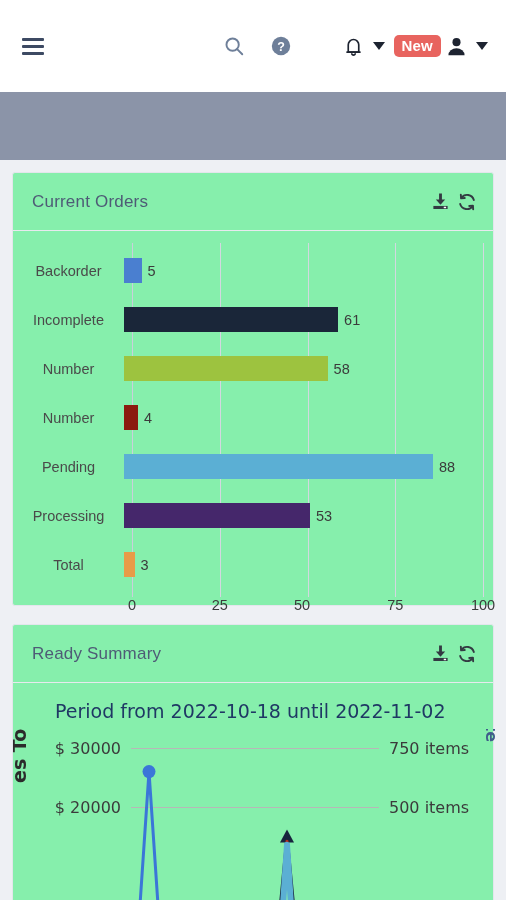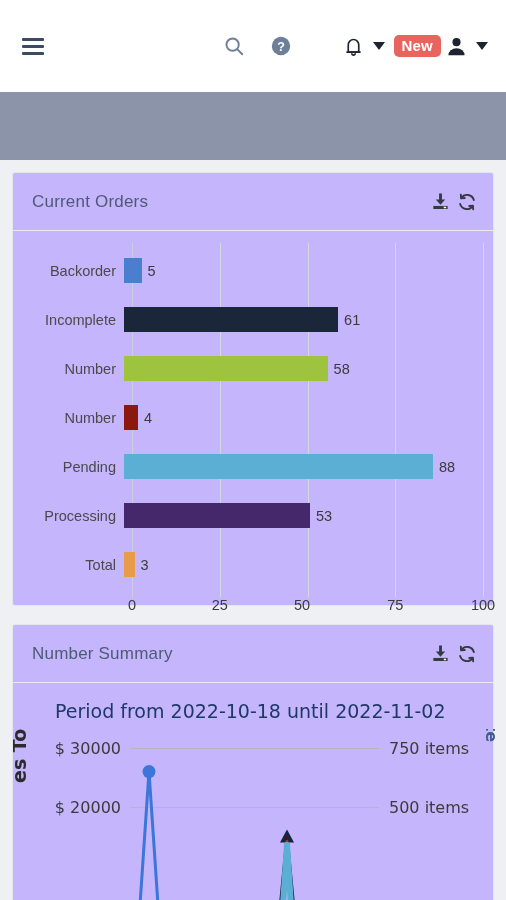--- a/index.html
+++ b/index.html
@@ -74,21 +74,21 @@
     height: 68px;
     background: #8b94a8;
   }
 
   
   .page {
     padding: 12px;
   }
 
   .card {
-    background: #c4b5fd;
+    background: #86efac;
     border: 1px solid #e3e6ec;
     border-radius: 3px;
     margin-bottom: 18px;
   }
   .card-head {
     height: 58px;
     display: flex;
     align-items: center;
     padding: 0 16px 0 19px;
     border-bottom: 1px solid #e8eaef;
@@ -113,21 +113,21 @@
   .bc-row {
     position: absolute;
     left: 0;
     height: 49px;
     width: 100%;
     display: flex;
     align-items: center;
   }
   .bc-label {
     width: 103px;
-    text-align: right;
+    text-align: center;
     padding-right: 8px;
     font-size: 14.5px;
     color: #4a4a4a;
     white-space: nowrap;
   }
   .bc-bar { height: 25px; }
   .bc-val {
     font-size: 14.5px;
     color: #3b3b3b;
     margin-left: 6px;
@@ -373,21 +373,21 @@
           <div class="bc-xlab" style="left: 198.75px;">25</div>
           <div class="bc-xlab" style="left: 281px;">50</div>
           <div class="bc-xlab" style="left: 374.25px;">75</div>
           <div class="bc-xlab" style="left: 462px;">100</div>
         </div>
     </div>
   </div>
 
   <div class="card">
     <div class="card-head">
-      <span class="card-title">Number Summary</span>
+      <span class="card-title">Ready Summary</span>
       <span class="card-head-actions">
         <span class="head-icon">
           <svg width="19" height="19" viewBox="0 0 24 24" fill="#333a42">
             <path d="M10.2 2 h3.6 v7.4 h4.1 L12 16.2 6.1 9.4 h4.1 Z"></path>
             <path d="M3 17.6 h18 v3.9 h-18 Z"></path>
             <rect x="16.1" y="18.6" width="3" height="1.9" fill="#ffffff"></rect>
           </svg>
         </span>
         <span class="head-icon">
           <svg width="20" height="20" viewBox="0 0 24 24" fill="none" stroke="#333a42" stroke-width="2.3" stroke-linecap="round">

